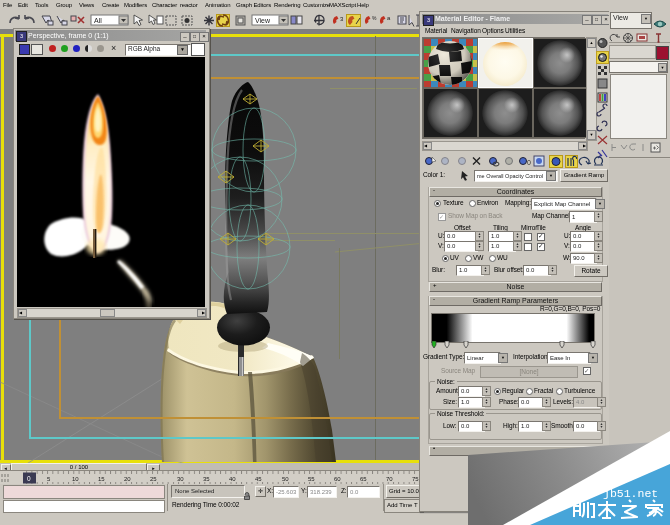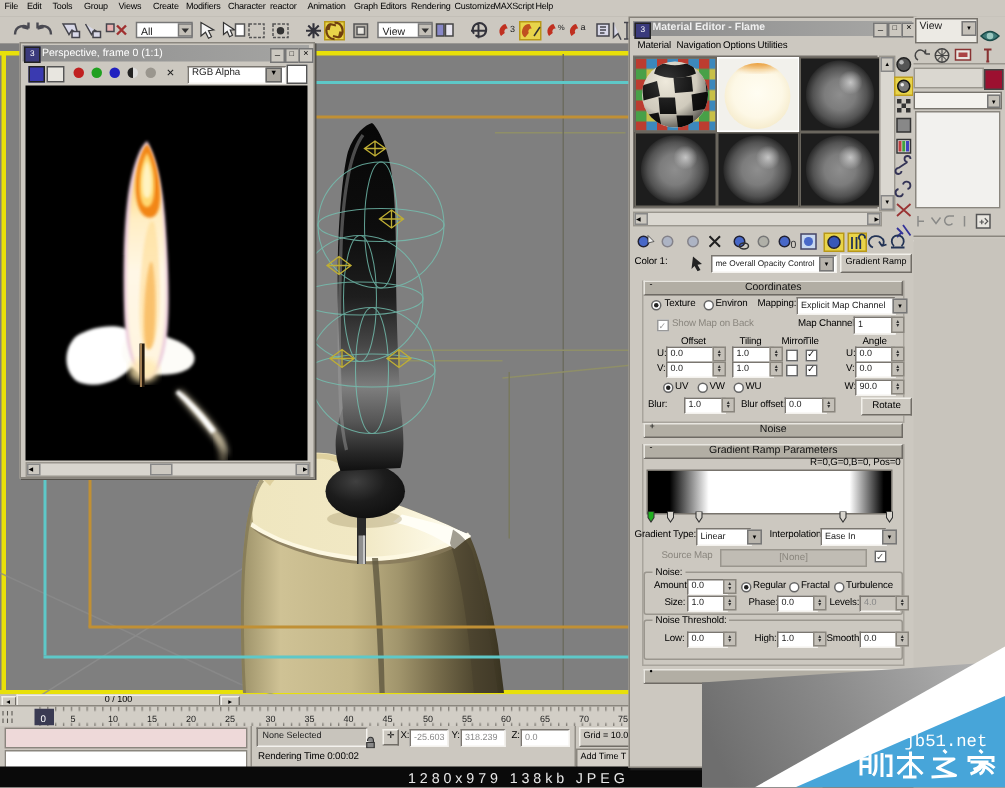--- a/index.html
+++ b/index.html
@@ -376,23 +376,20 @@
     <div class="abs txt" style="left:301px;top:3px;font-size:6.5px;">Y:</div>
     <div class="fld abs" style="left:307px;top:1.5px;width:26px;height:10px;color:#888;padding-left:2px;line-height:10px;">318.239</div>
     <div class="abs txt" style="left:341px;top:3px;font-size:6.5px;">Z:</div>
     <div class="fld abs" style="left:347px;top:1.5px;width:29px;height:10px;color:#888;padding-left:2px;line-height:10px;">0.0</div>
     <div class="abs" style="left:383px;top:0;width:1px;height:27px;background:#928e86;"></div>
     <div class="btn abs" style="left:386px;top:1px;width:34px;height:11px;line-height:11px;font-size:6px;">Grid = 10.0</div>
     <div class="abs txt" style="left:172px;top:17px;font-size:6.5px;">Rendering Time  0:00:02</div>
     <div class="abs" style="left:384px;top:15px;width:36px;height:12px;background:#d4d0c8;border:1px solid #8a867e;font-size:6px;line-height:11px;overflow:hidden;white-space:nowrap;padding-left:2px;">Add Time T</div>
   </div>
 
-  <div class="abs" style="left:0;top:48px;width:670px;height:14px;background:#0a0a0a;">
-    <div class="abs" style="left:272px;top:2.5px;font-size:9.5px;letter-spacing:2.6px;color:#e8e8e8;">1280x979 138kb JPEG</div>
-  </div>
 </div>
 
 <div class="abs" style="left:419px;top:11px;width:190px;height:499px;background:#ccc8c0;border:1px solid #86827a;box-shadow:1px 1px 1px rgba(60,60,60,0.5);" id="medit">
 
   <div class="abs" style="left:2px;top:2px;width:186px;height:10px;background:linear-gradient(90deg,#8c8c8c,#a8a8a6);">
     <div class="abs" style="left:1px;top:0.5px;width:9px;height:9px;background:#3a3a7c;border:1px solid #222;font-size:5.5px;line-height:8px;text-align:center;color:#fff;">3</div>
     <div class="abs" style="left:13px;top:1px;font-size:7px;font-weight:bold;color:#f0f0f0;white-space:nowrap;">Material Editor - Flame</div>
     <div class="abs" style="left:160px;top:0.5px;width:8px;height:8px;background:#ccc8c0;border:1px solid #777;font-size:6px;line-height:5px;text-align:center;">_</div>
     <div class="abs" style="left:169.5px;top:0.5px;width:8px;height:8px;background:#ccc8c0;border:1px solid #777;font-size:5px;line-height:7px;text-align:center;">□</div>
     <div class="abs" style="left:179px;top:0.5px;width:8px;height:8px;background:#ccc8c0;border:1px solid #777;font-size:6px;line-height:7px;text-align:center;">×</div>

